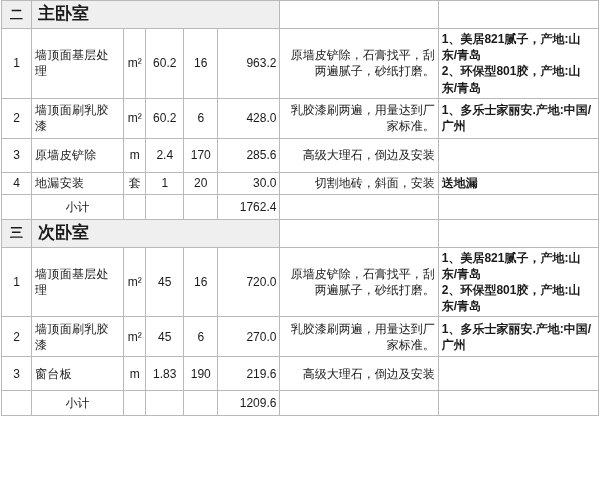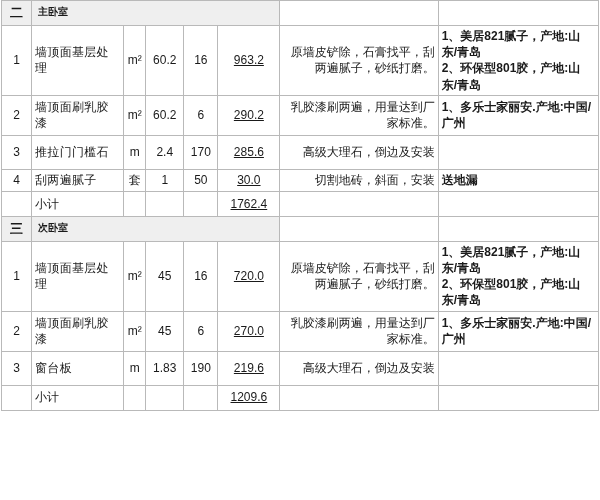--- a/index.html
+++ b/index.html
@@ -47,28 +47,27 @@
   .section-row td {
     background: #efefef;
     font-weight: bold;
     height: 20px;
   }
   .section-row td.sec-num {
     text-align: center;
     font-size: 13px;
   }
   .section-row td.sec-title {
-    font-size: 10px;
+    font-size: 17px;
     padding-left: 6px;
-    font-family: Liberation Mono, monospace;
   }
   .section-row td.blank {
     background: #ffffff;
   }
-  .c-right  { text-align: center; padding-right: 6px; text-decoration: underline; }
+  .c-right  { text-align: right; padding-right: 6px; }
   .name-cell {
     font-size: 12.5px;
     letter-spacing: 0.3px;
     line-height: 1.45;
     padding-left: 4px;
   }
   .unit-cell {
     text-align: center;
     font-size: 11px;
   }
@@ -83,20 +82,21 @@
     line-height: 1.5;
     padding-left: 4px;
     font-weight: bold;
   }
   .subtotal-row td {
     height: 20px;
   }
   .subtotal-label {
     padding-left: 6px;
     font-size: 12.5px;
+    text-align: center;
   }
   .note-red {
     color: #d0021b;
     font-weight: bold;
     font-size: 12.5px;
   }
   .tall-1 { height: 62px; }
   .tall-2 { height: 40px; }
   .tall-3 { height: 34px; }
   .row-small { height: 22px; }
@@ -137,42 +137,42 @@
         <td class="brand-cell" style="white-space:pre-line">1、美居821腻子，产地:山东/青岛
 2、环保型801胶，产地:山东/青岛</td>
       </tr>
 
       <tr class="tall-2">
         <td class="num-cell">2</td>
         <td class="name-cell">墙顶面刷乳胶漆</td>
         <td class="unit-cell">m²</td>
         <td class="num-cell">60.2</td>
         <td class="num-cell">6</td>
-        <td class="c-right">290.2</td>
+        <td class="c-right">428.0</td>
         <td class="desc-cell">乳胶漆刷两遍，用量达到厂家标准。</td>
         <td class="brand-cell" style="white-space:pre-line">1、多乐士家丽安.产地:中国/广州</td>
       </tr>
 
       <tr class="tall-3">
         <td class="num-cell">3</td>
-        <td class="name-cell">推拉门门槛石</td>
+        <td class="name-cell">原墙皮铲除</td>
         <td class="unit-cell">m</td>
         <td class="num-cell">2.4</td>
         <td class="num-cell">170</td>
         <td class="c-right">285.6</td>
         <td class="desc-cell">高级大理石，倒边及安装</td>
         <td class="brand-cell"></td>
       </tr>
 
       <tr class="row-small">
         <td class="num-cell">4</td>
-        <td class="name-cell">刮两遍腻子</td>
+        <td class="name-cell">地漏安装</td>
         <td class="unit-cell">套</td>
         <td class="num-cell">1</td>
-        <td class="num-cell">50</td>
+        <td class="num-cell">20</td>
         <td class="c-right">30.0</td>
         <td class="desc-cell">切割地砖，斜面，安装</td>
         <td class="brand-cell note-red">送地漏</td>
       </tr>
 
       <tr class="subtotal-row">
         <td></td>
         <td class="subtotal-label">小计</td>
         <td></td>
         <td></td>

